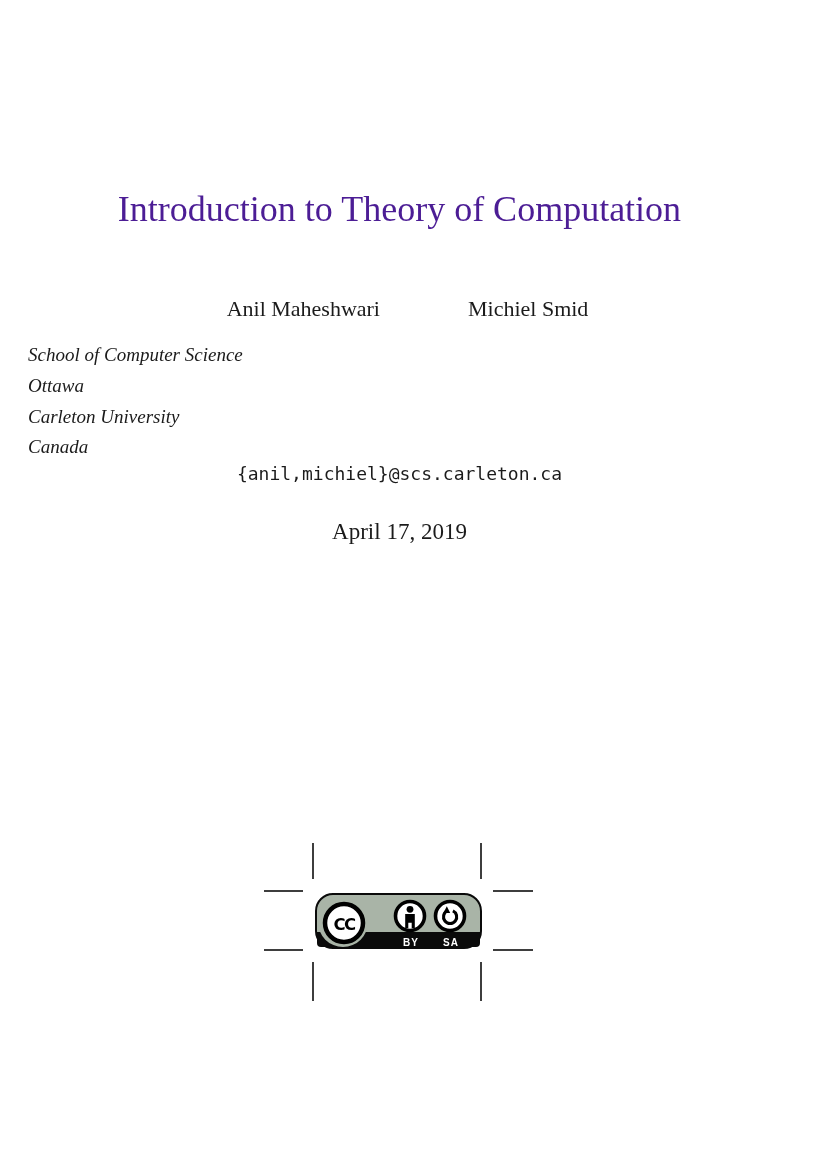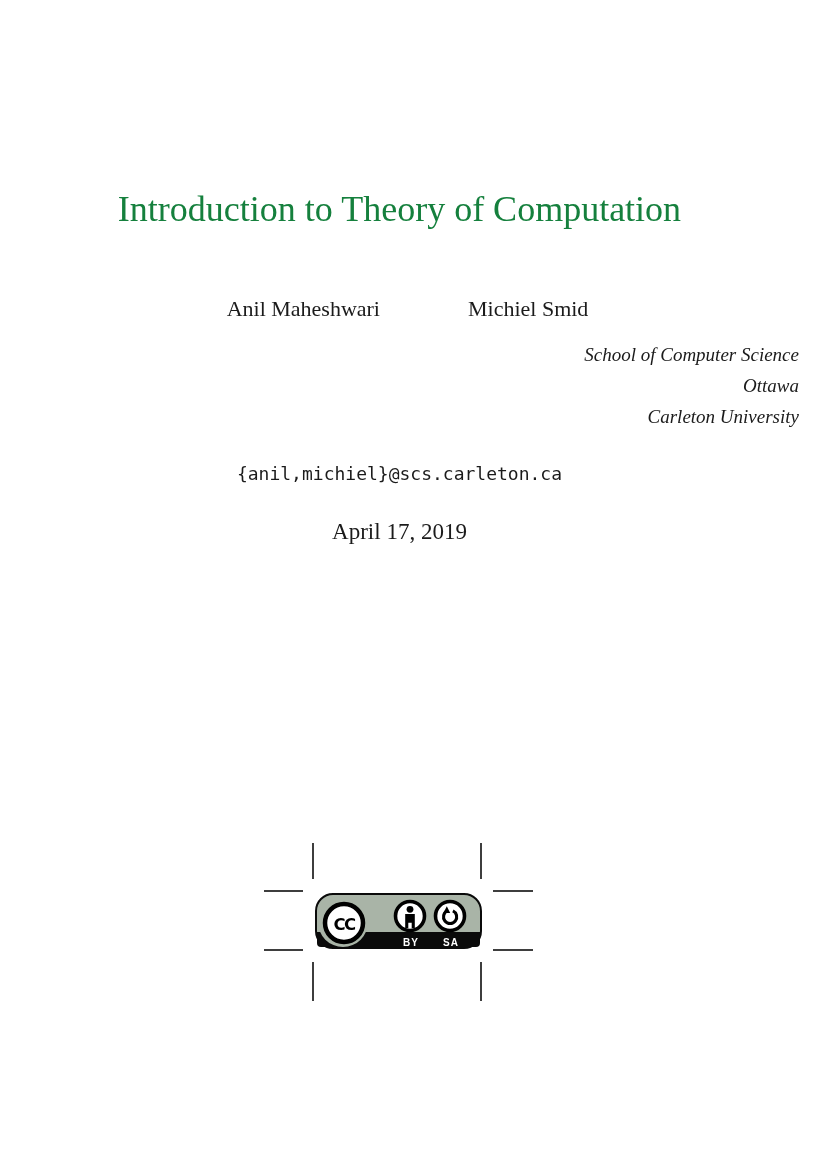--- a/index.html
+++ b/index.html
@@ -8,32 +8,32 @@
     width:827px; height:1169px;
     background:#ffffff;
     overflow:hidden;
     font-family:"Liberation Serif", serif;
     color:#1b1b1b;
   }
   .doc-title {
     position:absolute; top:186px; left:0; width:799px;
     text-align:center;
     font-size:36px; line-height:46px;
-    color:#15803d;
+    color:#4c1d95;
   }
   .authors-row {
     position:absolute; top:295px; left:0; width:799px;
     display:flex; justify-content:center; gap:88px;
     font-size:22px; line-height:28px;margin-left:8px;
   }
   .affiliation {
     position:absolute; top:340px; left:0; width:799px;
-    text-align:right;
+    text-align:left;
     font-style:italic;
-    font-size:19px; line-height:30.8px;
+    font-size:19px; line-height:30.8px;padding-left:28px;
   }
   .email-line {
     position:absolute; top:463px; left:0; width:799px;
     text-align:center;
     font-family:"DejaVu Sans Mono", monospace;
     font-size:18px; line-height:22px;
   }
   .date-line {
     position:absolute; top:518px; left:0; width:799px;
     text-align:center;
@@ -90,20 +90,21 @@
 
   <div class="authors-row">
     <span>Anil Maheshwari</span>
     <span>Michiel Smid</span>
   </div>
 
   <div class="affiliation">
     <div>School of Computer Science</div>
     <div>Ottawa</div>
     <div>Carleton University</div>
+    <div>Canada</div>
   </div>
 
   <div class="email-line">{anil,michiel}@scs.carleton.ca</div>
 
   <div class="date-line">April 17, 2019</div>
 
   <div class="mark v" style="left:312px; top:843px;"></div>
   <div class="mark v" style="left:480px; top:843px;"></div>
   <div class="mark v" style="left:312px; top:962px; height:39px;"></div>
   <div class="mark v" style="left:480px; top:962px; height:39px;"></div>

